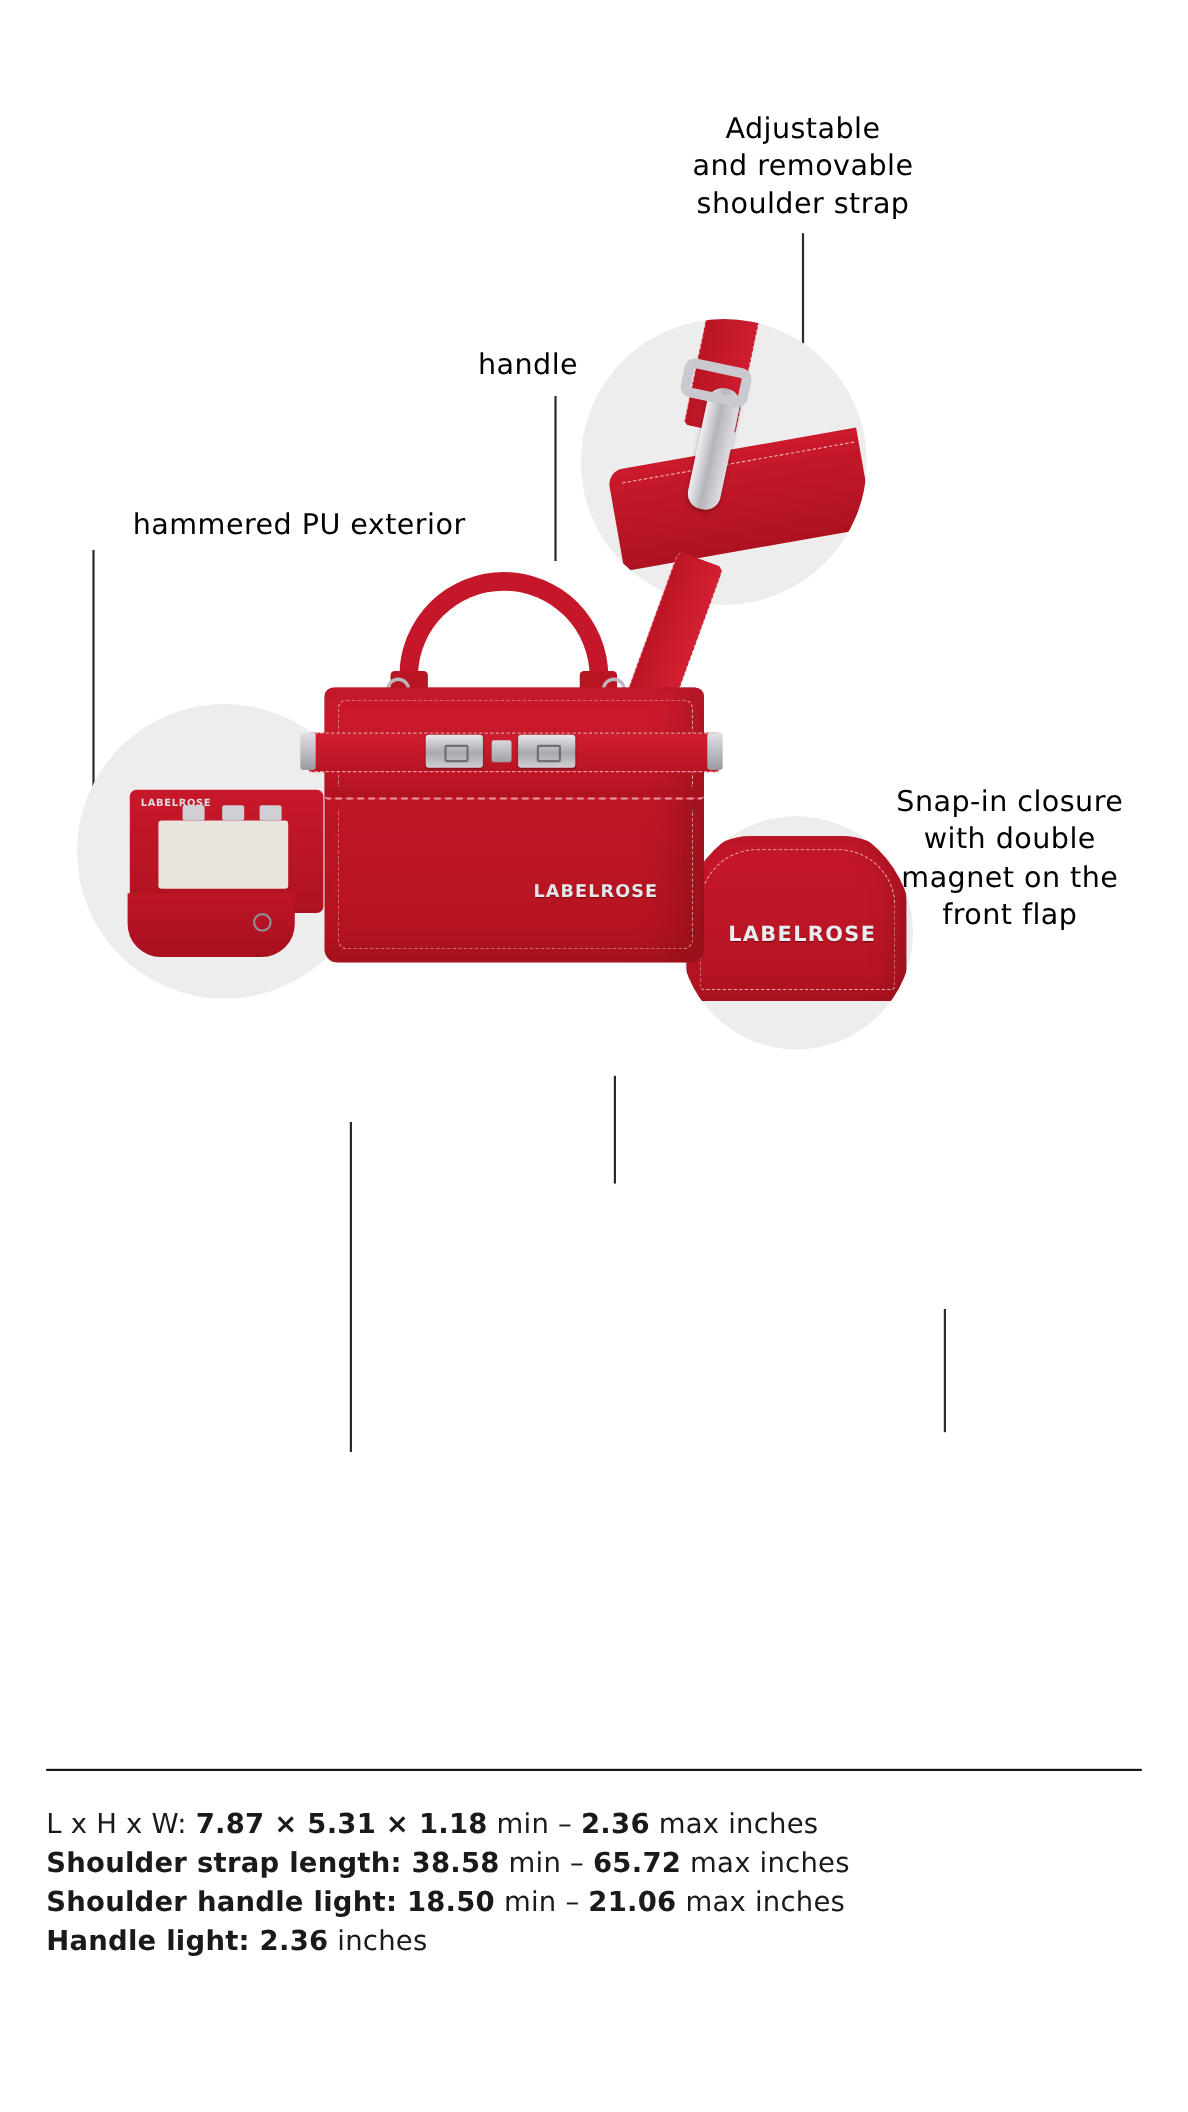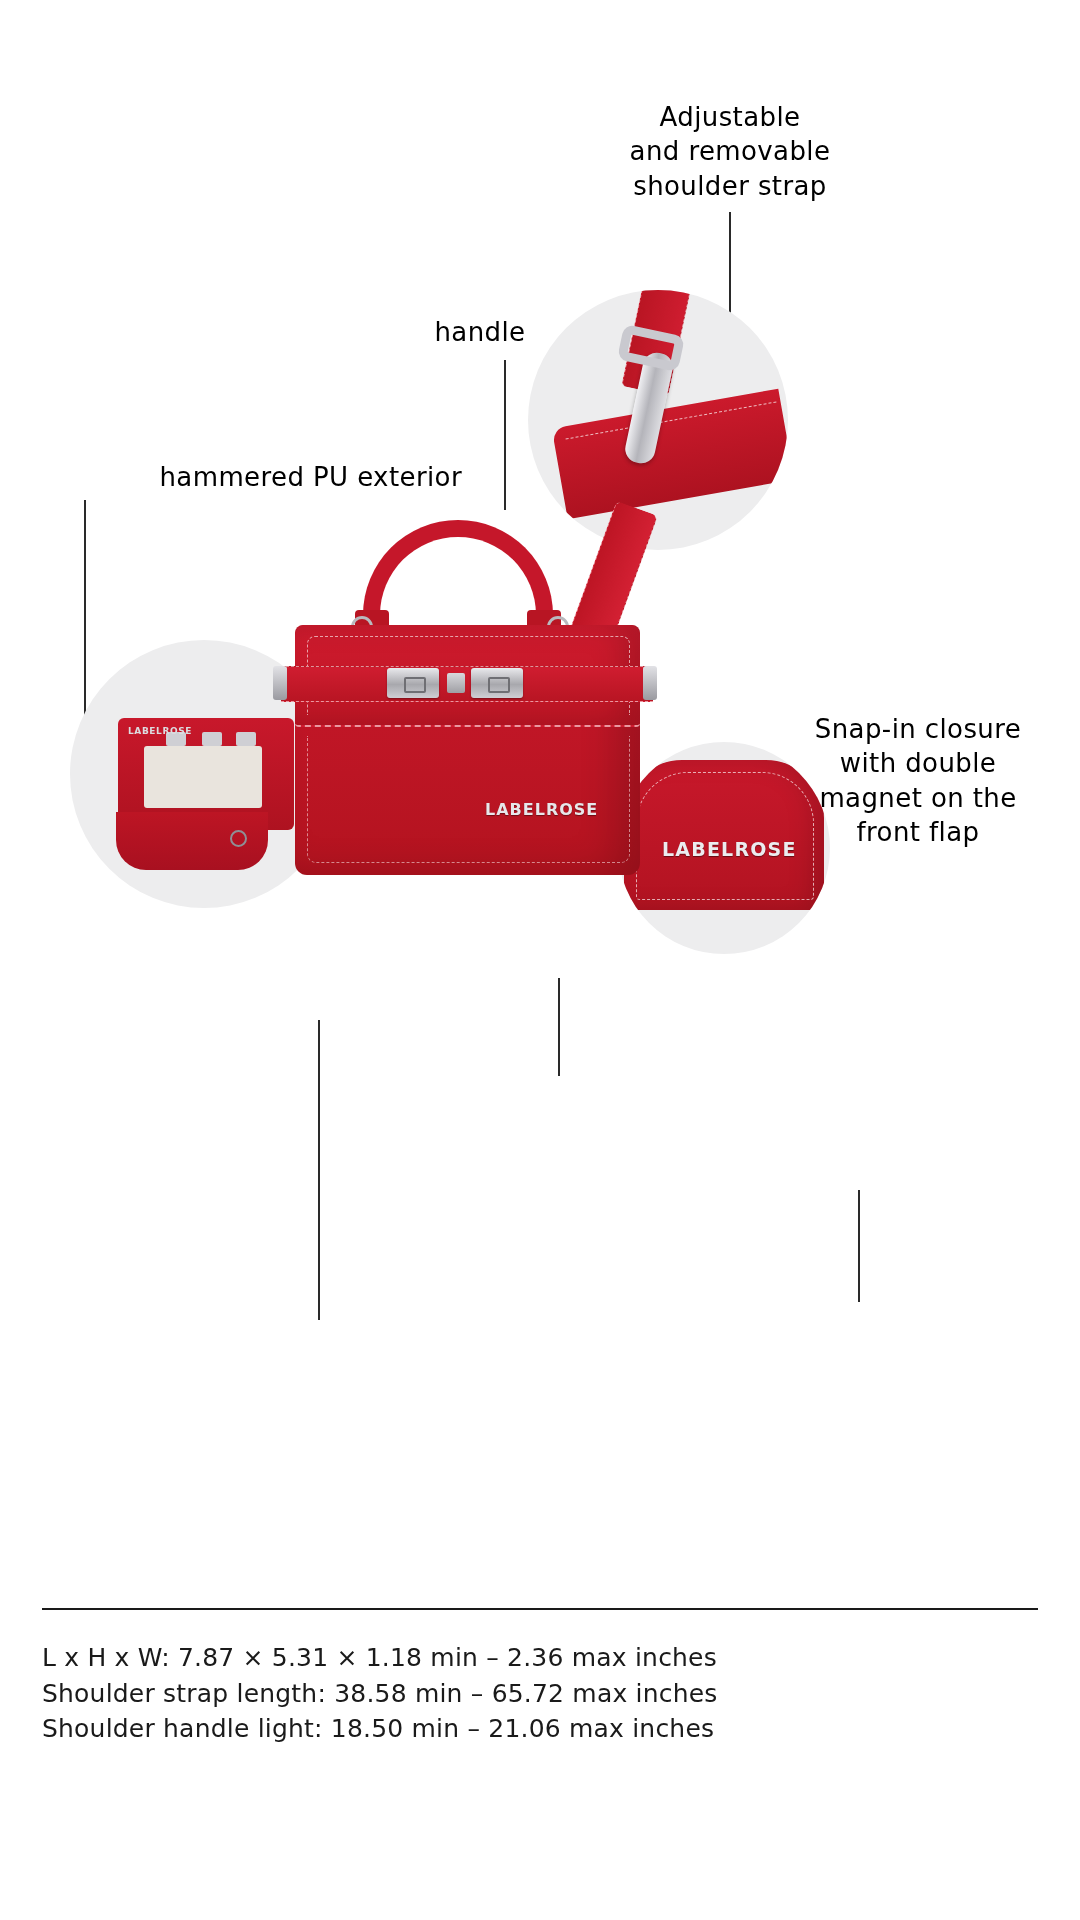--- a/index.html
+++ b/index.html
@@ -21,21 +21,21 @@
   }
   .callout {
     position: absolute;
     font-size: 26px;
     line-height: 1.32;
     letter-spacing: 0.4px;
     color: #000000;
     white-space: pre-line;
   }
   .c-center { text-align: center; }
-  .c-left   { text-align: right; }
+  .c-left   { text-align: center; }
 
   .leader {
     position: absolute;
     background: #2a2a2a;
   }
   .leader.v { width: 1.6px; }
   .leader.h { height: 1.6px; }
 
   
   .bag-wrap {
@@ -378,21 +378,21 @@
     line-height: 1.42;
     letter-spacing: 0.2px;
   }
   .tech-title {
     font-weight: bold;
     font-size: 25px;
     letter-spacing: 0.6px;
     margin-bottom: 6px;
   }
   .tech-row { white-space: nowrap; }
-  .tech-row b { font-weight: normal; }
+  .tech-row b { font-weight: bold; }
 </style>
 </head>
 <body>
 
 <div class="stage">
 
   <div class="callout c-center" style="left:600px; top:100px; width:260px;">Adjustable
 and removable
 shoulder strap</div>
   <div class="leader v" style="left:729px; top:212px; height:118px;"></div>
@@ -470,15 +470,18 @@
     </div>
 
     <div class="tech-row">
       <b>Shoulder strap length:</b><b> 38.58</b><span> min – </span><b>65.72</b><span> max inches</span>
     </div>
 
     <div class="tech-row">
       <b>Shoulder handle light:</b><b> 18.50</b><span> min – </span><b>21.06</b><span> max inches</span>
     </div>
 
+    <div class="tech-row">
+      <b>Handle light:</b><b> 2.36</b><span> inches</span>
+    </div>
   </div>
 
 </div>
 
 </body></html>

